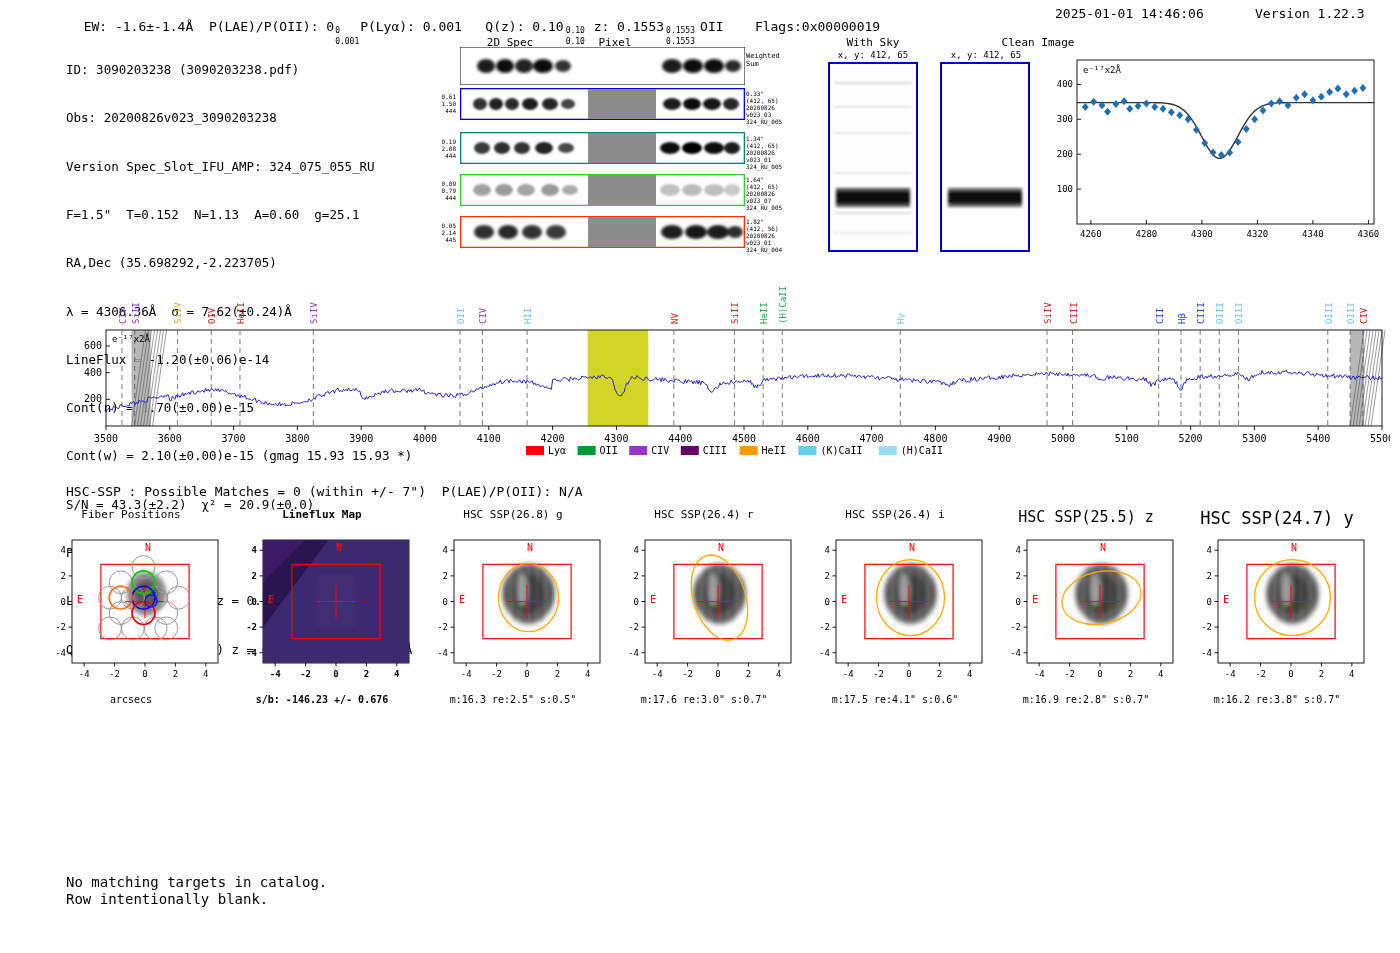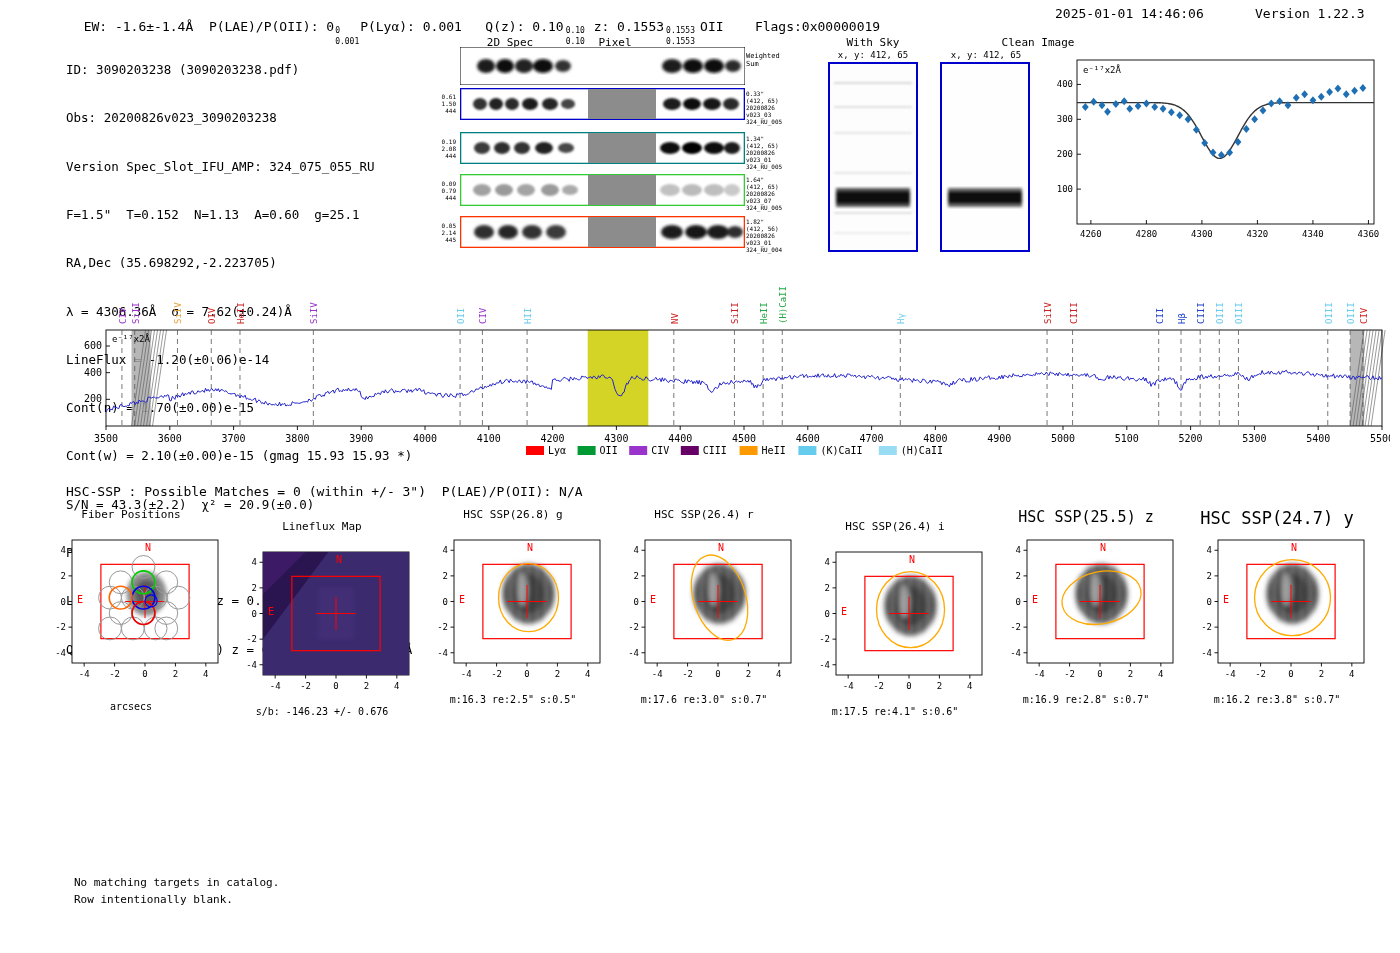--- a/index.html
+++ b/index.html
@@ -423,21 +423,21 @@
       <text x="642.8000000000001" y="182" font-size="10" font-family="DejaVu Sans Mono, monospace" fill="#000">CIII</text>
       <rect x="679.6" y="174" width="18" height="9" fill="#ff9900"></rect>
       <text x="701.6" y="182" font-size="10" font-family="DejaVu Sans Mono, monospace" fill="#000">HeII</text>
       <rect x="738.4" y="174" width="18" height="9" fill="#66ccee"></rect>
       <text x="760.4" y="182" font-size="10" font-family="DejaVu Sans Mono, monospace" fill="#000">(K)CaII</text>
       <rect x="818.8" y="174" width="18" height="9" fill="#99ddf5"></rect>
       <text x="840.8" y="182" font-size="10" font-family="DejaVu Sans Mono, monospace" fill="#000">(H)CaII</text>
     </svg>
   </div>
 
-<div class="abs mono" style="left:66px;top:484px;font-size:13px;white-space:pre;">HSC-SSP : Possible Matches = 0 (within +/- 3")  P(LAE)/P(OII): N/A</div>
+<div class="abs mono" style="left:66px;top:484px;font-size:13px;white-space:pre;">HSC-SSP : Possible Matches = 0 (within +/- 7")  P(LAE)/P(OII): N/A</div>
 
 <div class="abs" id="imgrow" style="left:36px;top:508px;width:1340px;height:210px;">
     <div class="abs" style="left: 0px; top: 0px; width: 190px; height: 210px;">
       <div class="abs cap mono" style="left: 0px; top: 0px; width: 190px; font-size: 11px;">Fiber Positions</div>
       <svg width="190" height="165" style="position:absolute;left:0;top:14px;">
         <rect x="36" y="18" width="146" height="123" fill="#ffffff" stroke="#000" stroke-width="0.9"></rect>
         <defs>
           <clipPath id="clip0">
             <rect x="36" y="18" width="146" height="123"></rect>
           </clipPath>
@@ -490,23 +490,23 @@
         <text x="139.41666666666669" y="155" text-anchor="middle" font-size="9" font-family="DejaVu Sans Mono, monospace" fill="#000">2</text>
         <line x1="36" y1="53.875" x2="32.5" y2="53.875" stroke="#000" stroke-width="0.9"></line>
         <text x="30" y="56.875" text-anchor="end" font-size="9" font-family="DejaVu Sans Mono, monospace" fill="#000">2</text>
         <line x1="169.83333333333334" y1="141" x2="169.83333333333334" y2="144.5" stroke="#000" stroke-width="0.9"></line>
         <text x="169.83333333333334" y="155" text-anchor="middle" font-size="9" font-family="DejaVu Sans Mono, monospace" fill="#000">4</text>
         <line x1="36" y1="28.249999999999986" x2="32.5" y2="28.249999999999986" stroke="#000" stroke-width="0.9"></line>
         <text x="30" y="31.249999999999986" text-anchor="end" font-size="9" font-family="DejaVu Sans Mono, monospace" fill="#000">4</text>
         <text x="112.04166666666667" y="29" text-anchor="middle" font-size="10" fill="#ff0000" font-family="DejaVu Sans Mono, monospace">N</text>
         <text x="41" y="81.21875" font-size="10" fill="#ff0000" font-family="DejaVu Sans Mono, monospace">E</text>
       </svg>
-      <div class="abs cap mono" style="left: 0px; top: 186px; width: 190px; font-size: 10px; margin-top: 7px;">arcsecs</div>
+      <div class="abs cap mono" style="left: 0px; top: 186px; width: 190px; font-size: 10px;">arcsecs</div>
     </div>
-    <div class="abs" style="left: 191px; top: 12px; width: 190px; height: 210px;">
+    <div class="abs" style="left: 191px; top: 0px; width: 190px; height: 210px; font-weight: bold;">
       <div class="abs cap mono" style="left: 0px; top: 0px; width: 190px; font-size: 11px;">Lineflux Map</div>
       <svg width="190" height="165" style="position:absolute;left:0;top:14px;">
         <rect x="36" y="18" width="146" height="123" fill="#2b1c56" stroke="#000" stroke-width="0.9"></rect>
         <defs>
           <clipPath id="clip1">
             <rect x="36" y="18" width="146" height="123"></rect>
           </clipPath>
           <filter id="gb1">
             <feGaussianBlur stdDeviation="2.0"></feGaussianBlur>
           </filter>
@@ -652,21 +652,21 @@
         <text x="30" y="56.875" text-anchor="end" font-size="9" font-family="DejaVu Sans Mono, monospace" fill="#000">2</text>
         <line x1="169.83333333333334" y1="141" x2="169.83333333333334" y2="144.5" stroke="#000" stroke-width="0.9"></line>
         <text x="169.83333333333334" y="155" text-anchor="middle" font-size="9" font-family="DejaVu Sans Mono, monospace" fill="#000">4</text>
         <line x1="36" y1="28.249999999999986" x2="32.5" y2="28.249999999999986" stroke="#000" stroke-width="0.9"></line>
         <text x="30" y="31.249999999999986" text-anchor="end" font-size="9" font-family="DejaVu Sans Mono, monospace" fill="#000">4</text>
         <text x="112.04166666666667" y="29" text-anchor="middle" font-size="10" fill="#ff0000" font-family="DejaVu Sans Mono, monospace">N</text>
         <text x="41" y="81.21875" font-size="10" fill="#ff0000" font-family="DejaVu Sans Mono, monospace">E</text>
       </svg>
       <div class="abs cap mono" style="left: 0px; top: 186px; width: 190px; font-size: 10px;">m:17.6 re:3.0" s:0.7"</div>
     </div>
-    <div class="abs" style="left: 764px; top: 12px; width: 190px; height: 210px;">
+    <div class="abs" style="left: 764px; top: 0px; width: 190px; height: 210px;">
       <div class="abs cap mono" style="left: 0px; top: 0px; width: 190px; font-size: 11px;">HSC SSP(26.4) i</div>
       <svg width="190" height="165" style="position:absolute;left:0;top:14px;">
         <rect x="36" y="18" width="146" height="123" fill="#ffffff" stroke="#000" stroke-width="0.9"></rect>
         <defs>
           <clipPath id="clip4">
             <rect x="36" y="18" width="146" height="123"></rect>
           </clipPath>
           <filter id="gb4">
             <feGaussianBlur stdDeviation="2.6"></feGaussianBlur>
           </filter>
@@ -825,16 +825,16 @@
         <text x="169.83333333333334" y="155" text-anchor="middle" font-size="9" font-family="DejaVu Sans Mono, monospace" fill="#000">4</text>
         <line x1="36" y1="28.249999999999986" x2="32.5" y2="28.249999999999986" stroke="#000" stroke-width="0.9"></line>
         <text x="30" y="31.249999999999986" text-anchor="end" font-size="9" font-family="DejaVu Sans Mono, monospace" fill="#000">4</text>
         <text x="112.04166666666667" y="29" text-anchor="middle" font-size="10" fill="#ff0000" font-family="DejaVu Sans Mono, monospace">N</text>
         <text x="41" y="81.21875" font-size="10" fill="#ff0000" font-family="DejaVu Sans Mono, monospace">E</text>
       </svg>
       <div class="abs cap mono" style="left: 0px; top: 186px; width: 190px; font-size: 10px;">m:16.2 re:3.8" s:0.7"</div>
     </div>
   </div>
 
-<div class="abs mono" style="left:66px;top:874px;font-size:11px;line-height:17px;margin-left:8px;">
+<div class="abs mono" style="left:66px;top:874px;font-size:14px;line-height:17px;">
   <div>No matching targets in catalog.</div>
   <div>Row intentionally blank.</div>
 </div>
 
 </body></html>

